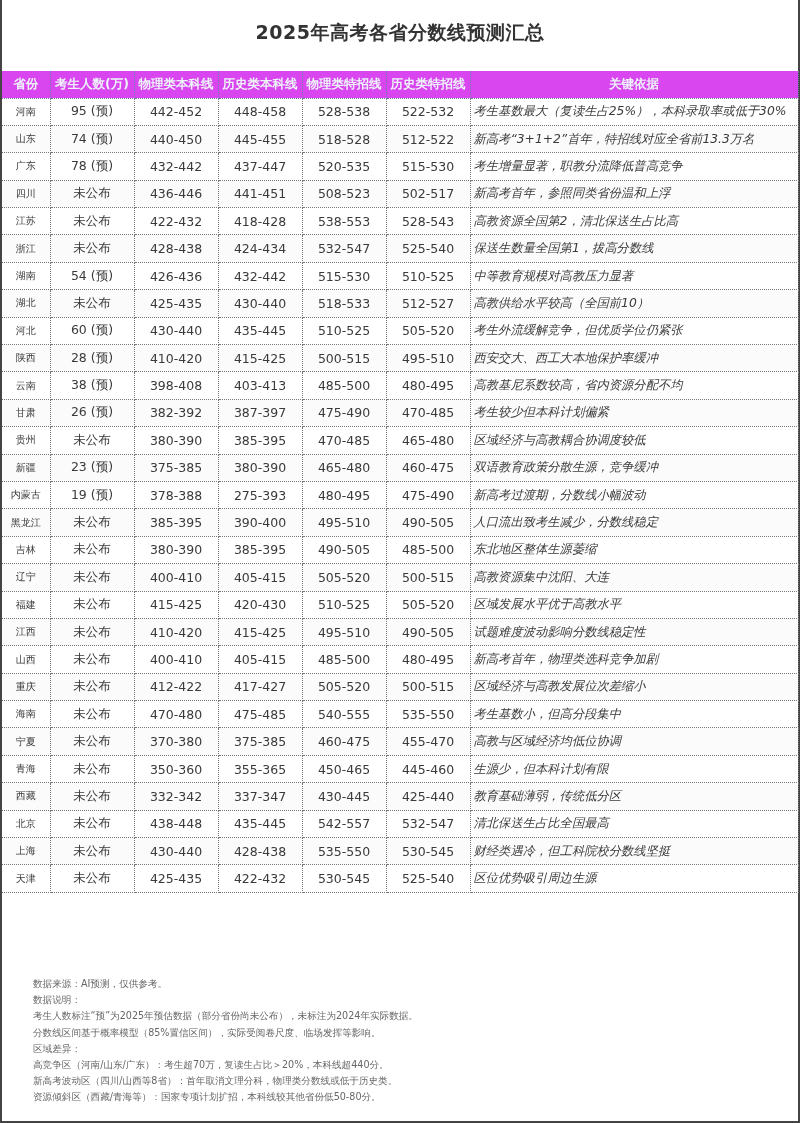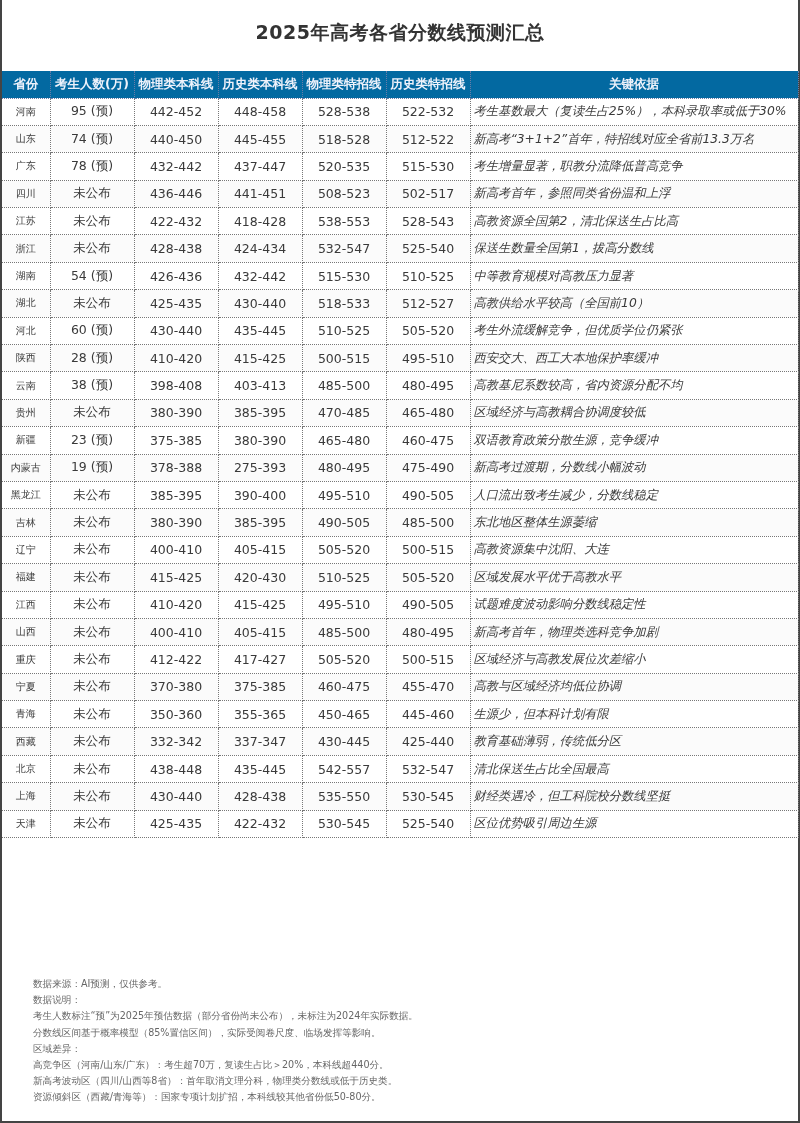--- a/index.html
+++ b/index.html
@@ -17,21 +17,21 @@
     }
     .title {
       position: absolute; left: 0; top: 20px; width: 800px; text-align: center;
       font-size: 19px; font-weight: bold; color: #333; letter-spacing: 0.5px;
     }
     table {
       position: absolute; left: 2px; top: 71px; width: 796px;
       border-collapse: collapse; table-layout: fixed;
     }
     th {
-      background: #0369a1; color: #eef2fb; font-weight: bold;
+      background: #d946ef; color: #eef2fb; font-weight: bold;
       font-size: 12.5px; height: 27px; text-align: center;
       border-right: 1px dotted #6a7da8; border-bottom: 1px dotted #6a7da8;
       white-space: nowrap;
     }
     td {
       font-size: 12.5px; height: 27.4px; text-align: center; color: #3a3a3a;
       border-right: 1px dotted #777; border-bottom: 1px dotted #777;
       white-space: nowrap; overflow: hidden;
     }
     td.basis { text-align: left; padding-left: 3px; font-size: 12.3px; font-style: italic; }
@@ -165,20 +165,29 @@
       <tr>
         <td class="prov">云南</td>
         <td>38 (预)</td>
         <td>398-408</td>
         <td>403-413</td>
         <td>485-500</td>
         <td>480-495</td>
         <td class="basis">高教基尼系数较高，省内资源分配不均</td>
       </tr>
       <tr>
+        <td class="prov">甘肃</td>
+        <td>26 (预)</td>
+        <td>382-392</td>
+        <td>387-397</td>
+        <td>475-490</td>
+        <td>470-485</td>
+        <td class="basis">考生较少但本科计划偏紧</td>
+      </tr>
+      <tr>
         <td class="prov">贵州</td>
         <td>未公布</td>
         <td>380-390</td>
         <td>385-395</td>
         <td>470-485</td>
         <td>465-480</td>
         <td class="basis">区域经济与高教耦合协调度较低</td>
       </tr>
       <tr>
         <td class="prov">新疆</td>
@@ -253,20 +262,29 @@
         <td class="basis">新高考首年，物理类选科竞争加剧</td>
       </tr>
       <tr>
         <td class="prov">重庆</td>
         <td>未公布</td>
         <td>412-422</td>
         <td>417-427</td>
         <td>505-520</td>
         <td>500-515</td>
         <td class="basis">区域经济与高教发展位次差缩小</td>
+      </tr>
+      <tr>
+        <td class="prov">海南</td>
+        <td>未公布</td>
+        <td>470-480</td>
+        <td>475-485</td>
+        <td>540-555</td>
+        <td>535-550</td>
+        <td class="basis">考生基数小，但高分段集中</td>
       </tr>
       <tr>
         <td class="prov">宁夏</td>
         <td>未公布</td>
         <td>370-380</td>
         <td>375-385</td>
         <td>460-475</td>
         <td>455-470</td>
         <td class="basis">高教与区域经济均低位协调</td>
       </tr>

